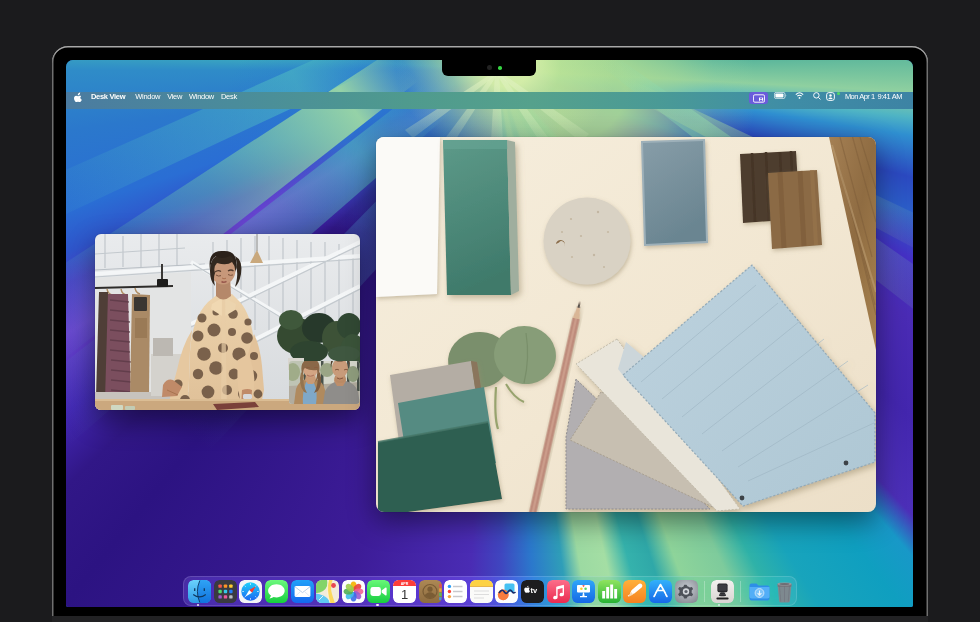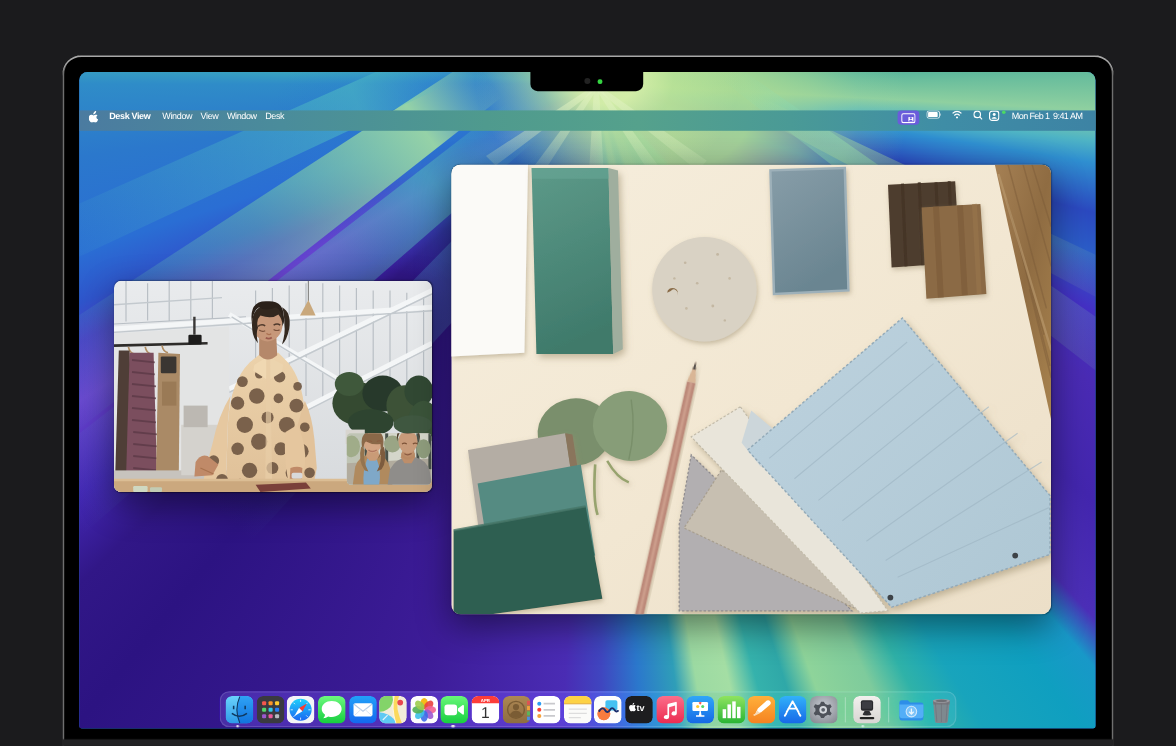--- a/index.html
+++ b/index.html
@@ -413,21 +413,21 @@
     <svg style="margin-left:9px" width="8" height="8" viewBox="0 0 10 10" fill="none" stroke="#fff" stroke-width="1.2">
           <circle cx="4.2" cy="4.2" r="3.4"></circle>
           <path d="M6.8 6.8L9.3 9.3"></path>
         </svg>
     <svg style="margin-left:5px" width="9" height="9" viewBox="0 0 11 11">
           <rect x="0.8" y="0.8" width="9.4" height="9.4" rx="2.6" fill="none" stroke="#fff" stroke-width="1.2"></rect>
           <circle cx="5.5" cy="4.2" r="1.5" fill="#fff"></circle>
           <path d="M2.8 8.6c.4-1.3 1.4-2 2.7-2s2.3.7 2.7 2z" fill="#fff"></path>
         </svg>
     <span style="width:3px;height:3px;border-radius:50%;background:#4cd964;margin-left:2px"></span>
-    <span style="margin-left:5px;letter-spacing:-0.5px">Mon Feb 1</span>
+    <span style="margin-left:5px;letter-spacing:-0.5px">Mon Apr 1</span>
     <span style="margin-left:3px;margin-right:11px;letter-spacing:-0.5px">9:41&nbsp;AM</span>
   </div>
   <div id="notch">
         <div class="cam"></div>
         <div class="led"></div>
       </div>
   <div id="dock">
    <svg class="di" viewBox="0 0 23 23">
           <defs>
             <linearGradient id="fnd" x1="0" y1="0" x2="0" y2="1">

